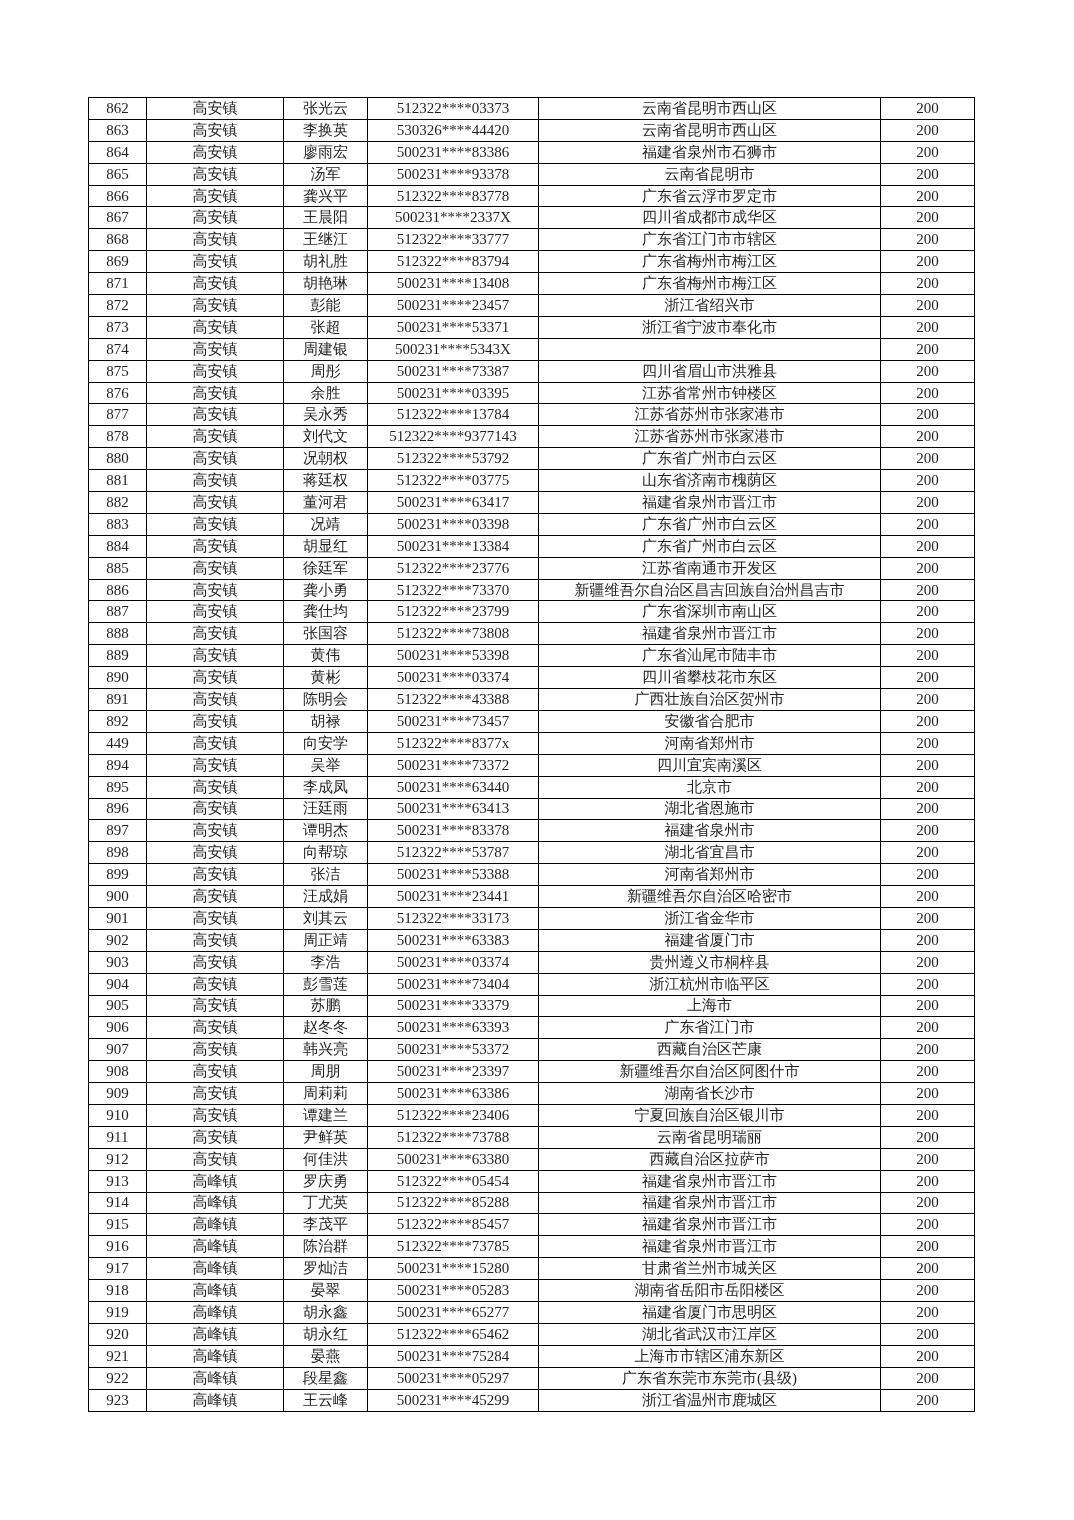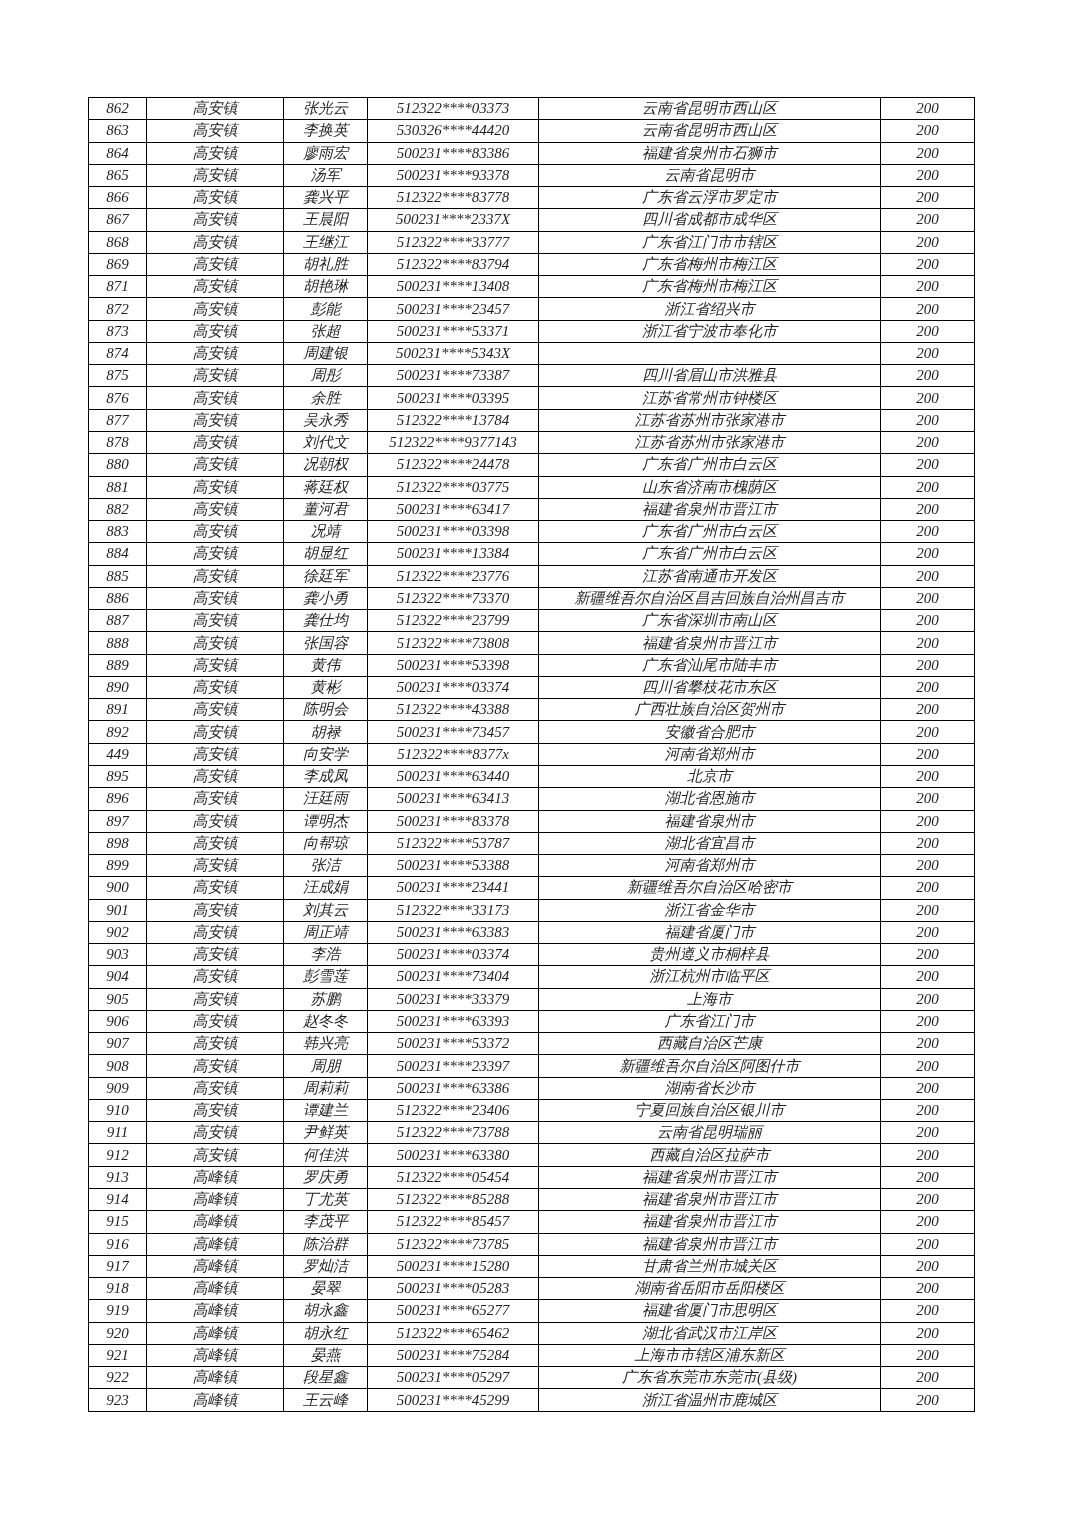--- a/index.html
+++ b/index.html
@@ -7,21 +7,20 @@
     padding: 0;
     background: #ffffff;
   }
   .page {
     position: relative;
     width: 1074px;
     height: 1520px;
     background: #ffffff;
     overflow: hidden;
     font-family: "Liberation Serif", "DejaVu Serif", serif;
-    font-style: italic;
   }
   table.roster {
     position: absolute;
     left: 88px;
     top: 97px;
     width: 886px;
     height: 1315px;
     border-collapse: collapse;
     table-layout: fixed;
   }
@@ -176,21 +175,21 @@
           <td>高安镇</td>
           <td>刘代文</td>
           <td>512322****9377143</td>
           <td>江苏省苏州市张家港市</td>
           <td>200</td>
         </tr>
         <tr>
           <td>880</td>
           <td>高安镇</td>
           <td>况朝权</td>
-          <td>512322****24478</td>
+          <td>512322****53792</td>
           <td>广东省广州市白云区</td>
           <td>200</td>
         </tr>
         <tr>
           <td>881</td>
           <td>高安镇</td>
           <td>蒋廷权</td>
           <td>512322****03775</td>
           <td>山东省济南市槐荫区</td>
           <td>200</td>
@@ -282,20 +281,28 @@
           <td>500231****73457</td>
           <td>安徽省合肥市</td>
           <td>200</td>
         </tr>
         <tr>
           <td>449</td>
           <td>高安镇</td>
           <td>向安学</td>
           <td>512322****8377x</td>
           <td>河南省郑州市</td>
+          <td>200</td>
+        </tr>
+        <tr>
+          <td>894</td>
+          <td>高安镇</td>
+          <td>吴举</td>
+          <td>500231****73372</td>
+          <td>四川宜宾南溪区</td>
           <td>200</td>
         </tr>
         <tr>
           <td>895</td>
           <td>高安镇</td>
           <td>李成凤</td>
           <td>500231****63440</td>
           <td>北京市</td>
           <td>200</td>
         </tr>

